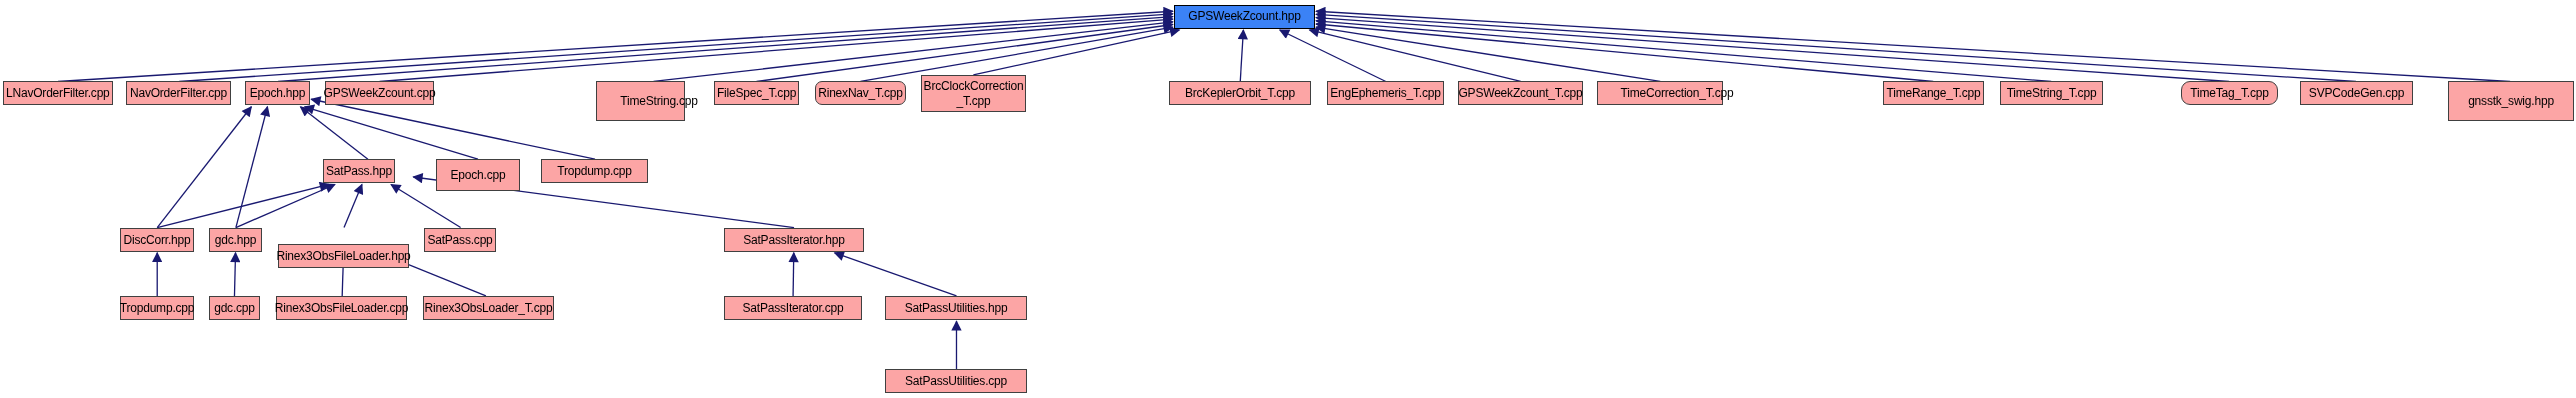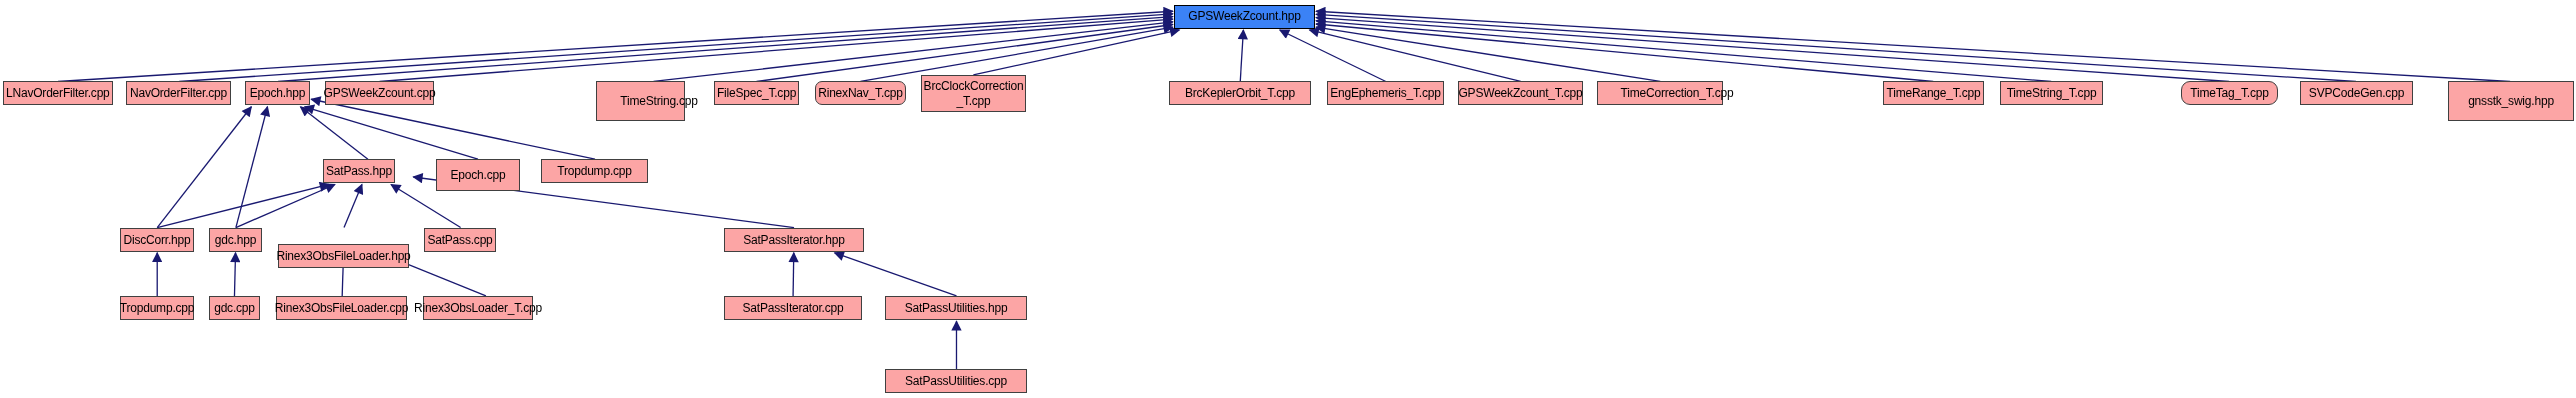--- a/index.html
+++ b/index.html
@@ -102,18 +102,18 @@
     <div class="node" style="left: 436px; top: 159px; width: 84px; height: 32px;">Epoch.cpp</div>
     <div class="node" style="left: 541px; top: 159px; width: 107px; height: 24px;">Tropdump.cpp</div>
     <div class="node" style="left: 120px; top: 228px; width: 74px; height: 24px;">DiscCorr.hpp</div>
     <div class="node" style="left: 209px; top: 228px; width: 53px; height: 24px;">gdc.hpp</div>
     <div class="node" style="left: 278px; top: 244px; width: 131px; height: 24px;">Rinex3ObsFileLoader.hpp</div>
     <div class="node" style="left: 424px; top: 228px; width: 72px; height: 24px;">SatPass.cpp</div>
     <div class="node" style="left: 724px; top: 228px; width: 140px; height: 24px;">SatPassIterator.hpp</div>
     <div class="node" style="left: 120px; top: 296px; width: 74px; height: 24px;">Tropdump.cpp</div>
     <div class="node" style="left: 209px; top: 296px; width: 51px; height: 24px;">gdc.cpp</div>
     <div class="node" style="left: 276px; top: 296px; width: 131px; height: 24px;">Rinex3ObsFileLoader.cpp</div>
-    <div class="node" style="left: 423px; top: 296px; width: 110px; height: 24px;">Rinex3ObsLoader_T.cpp</div>
+    <div class="node" style="left: 423px; top: 296px; width: 131px; height: 24px;">Rinex3ObsLoader_T.cpp</div>
     <div class="node" style="left: 724px; top: 296px; width: 138px; height: 24px;">SatPassIterator.cpp</div>
     <div class="node" style="left: 885px; top: 296px; width: 142px; height: 24px;">SatPassUtilities.hpp</div>
     <div class="node" style="left: 885px; top: 369px; width: 142px; height: 24px;">SatPassUtilities.cpp</div>
   </div>
 
 
 </body></html>

